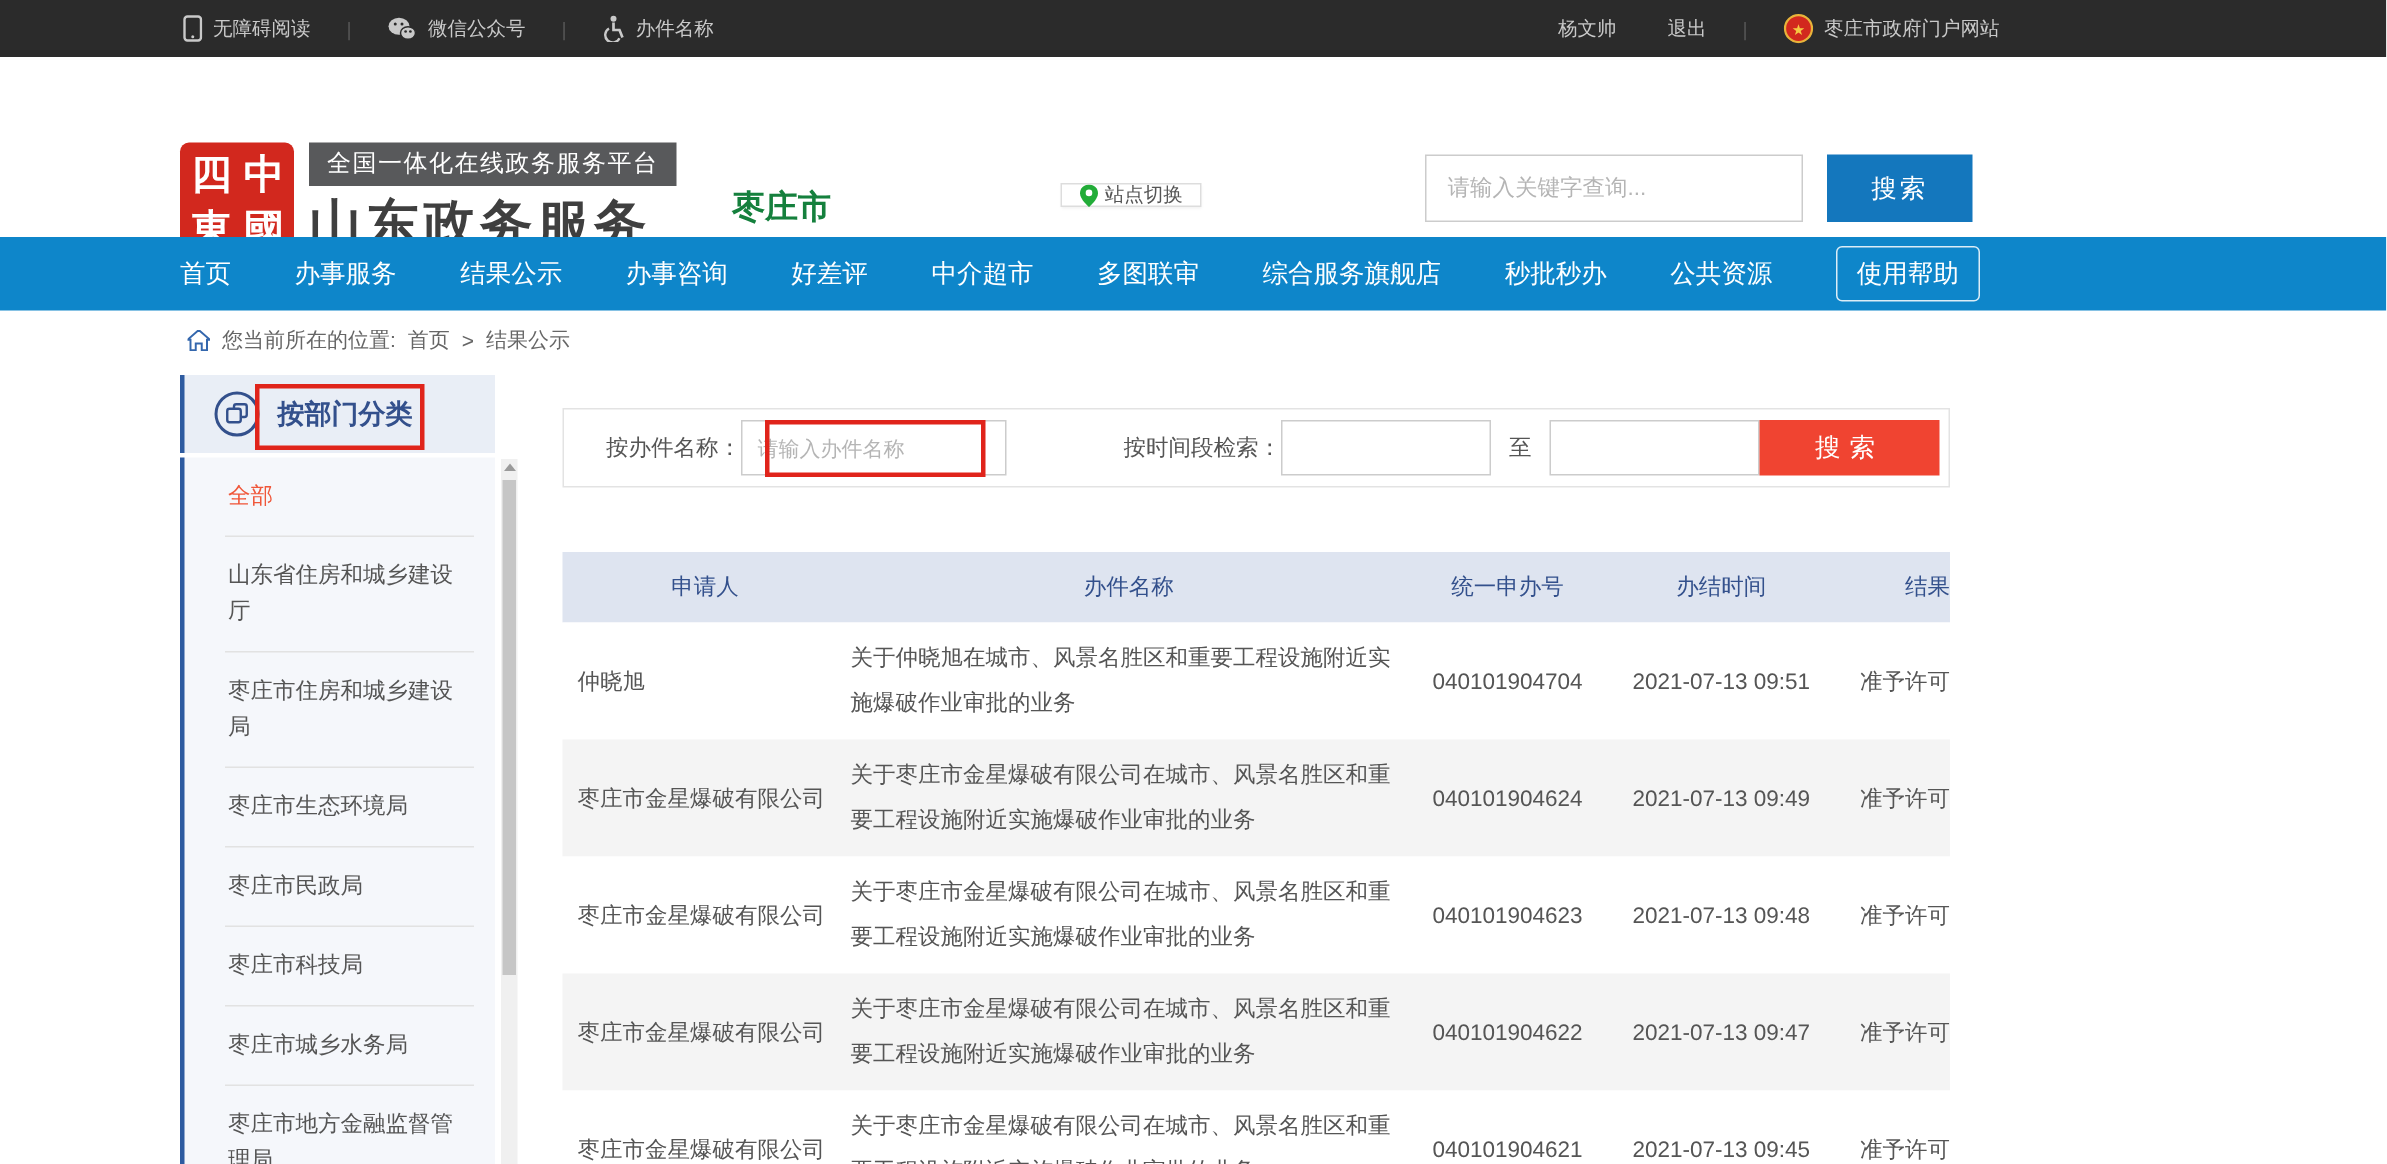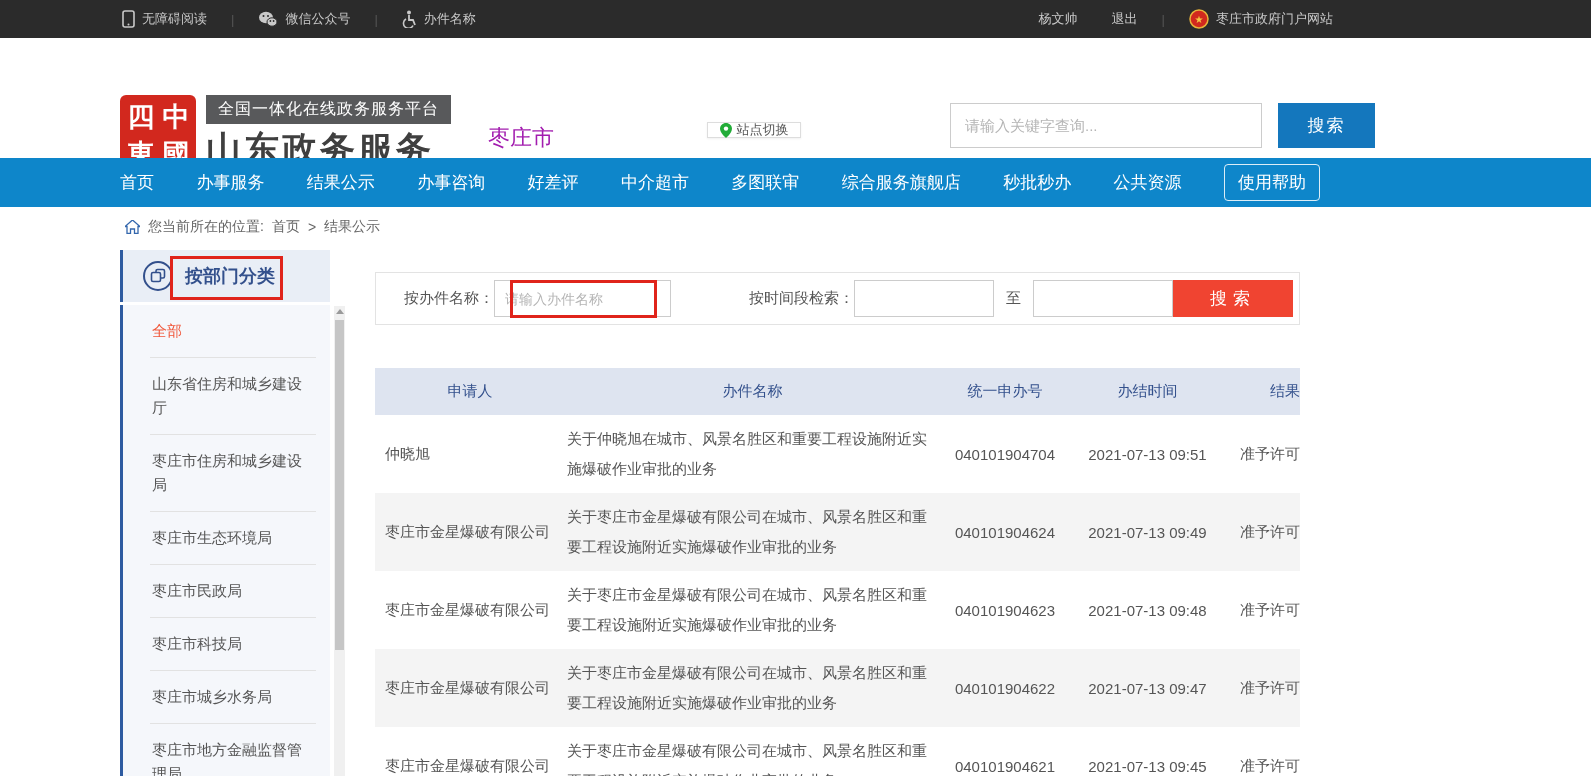--- a/index.html
+++ b/index.html
@@ -20,27 +20,27 @@
   .header { position:absolute; left:0; top:38px; width:100%; height:120px; background:#fff; }
   .logo { position:absolute; left:120px; top:57px; display:flex; align-items:flex-start; }
   .seal { width:76px; height:80px; background:#d2281e; border-radius:6px; color:#fff;
           display:grid; grid-template-columns:1fr 1fr; align-items:center; justify-items:center;
           font-size:30px; font-weight:bold; line-height:36px; padding:3px; }
   .seal span { transform:scale(.9); }
   .logo-text { margin-left:10px; }
   .banner { display:inline-block; background:#58595b; color:#fff; font-size:16px;
             padding:4px 12px; letter-spacing:1px; }
   .site-title { font-size:35px; font-weight:bold; color:#3f3f3f; letter-spacing:3px; margin-top:2px; }
-  .city-name { position:absolute; left:488px; top:85px; font-size:22px; font-weight:normal; color:#a21caf; }
+  .city-name { position:absolute; left:488px; top:85px; font-size:22px; font-weight:bold; color:#15803d; }
   .site-switch { position:absolute; left:707px; top:84px; width:94px; height:16px;
                  border:1px solid #ddd; background:#fff; box-shadow:0 1px 2px rgba(0,0,0,.06);
                  display:flex; align-items:center; justify-content:center; gap:5px;
                  font-size:13px; color:#555; cursor:pointer; }
   .hsearch { position:absolute; left:950px; top:65px; display:flex; }
-  .hsearch input { width:312px; height:45px; border:1px solid #ccc; font-size:15px;
+  .hsearch input { width:252px; height:45px; border:1px solid #ccc; font-size:15px;
                    padding:0 14px; color:#333; outline:none; }
   .hsearch input::placeholder { color:#b5b5b5; }
   .hsearch .hbtn { width:97px; height:45px; margin-left:16px; background:#1477bd; color:#fff;
                    font-size:17px; border:none; cursor:pointer; letter-spacing:2px; }
   .radios { position:absolute; left:950px; top:122px; display:flex; align-items:center;
             gap:22px; font-size:14px; color:#333; }
   .radio { display:flex; align-items:center; gap:6px; cursor:pointer; }
   .rdot { width:14px; height:14px; border:1px solid #999; border-radius:50%; background:#fff; position:relative; }
   .radio.checked .rdot { border:1px solid #1678d2; }
   .radio.checked .rdot::after { content:""; position:absolute; left:3px; top:3px; width:6px; height:6px;

